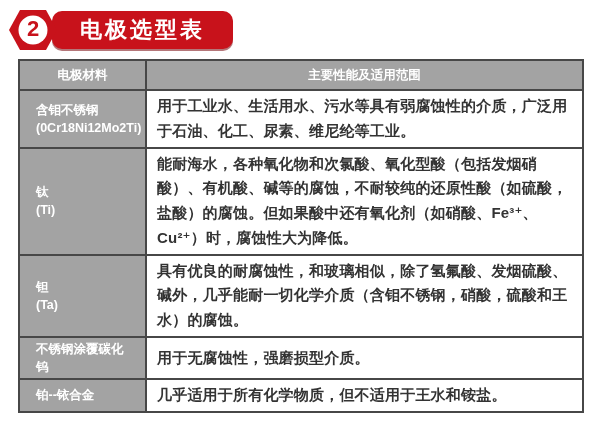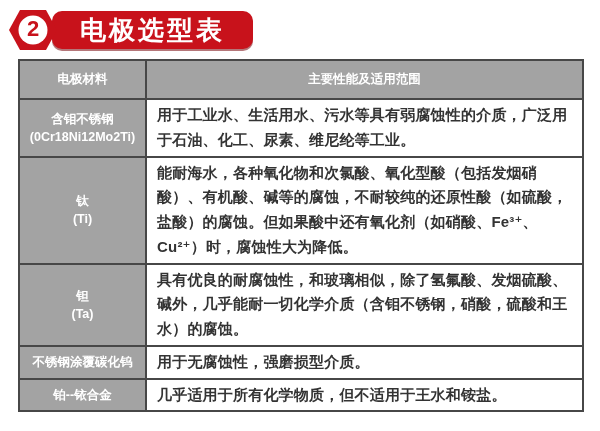--- a/index.html
+++ b/index.html
@@ -14,41 +14,41 @@
   .badge svg { display: block; width: 50px; height: 46px; }
   .badge-num {
     position: absolute; top: 50%; left: 50%; transform: translate(-50%, -54%);
     color: #c8121b; font-size: 22px; font-weight: bold; line-height: 1;
   }
   .banner {
     margin-left: -6px; z-index: 1;
     min-width: 176px; height: 38px; padding: 0 28px;
     background: #c8121b; border-radius: 10px;
     box-shadow: 0 2px 0 rgba(120, 8, 12, 0.55);
-    color: #ffffff; font-size: 26px; font-weight: bold; letter-spacing: 3px;
+    color: #ffffff; font-size: 22px; font-weight: bold; letter-spacing: 3px;
     display: flex; align-items: center; justify-content: center;
   }
 
   
   table.sel {
     position: absolute; left: 18px; top: 59px;
     width: 566px; border-collapse: collapse; table-layout: fixed;
     background: #ffffff;
   }
   table.sel col.c1 { width: 127px; }
   table.sel th, table.sel td { border: 2px solid #474747; }
-  table.sel thead tr { height: 39px; padding-left: 16px; }
+  table.sel thead tr { height: 30px; padding-left: 16px; }
   table.sel th {
     background: #a3a3a3; color: #ffffff;
     font-size: 12.5px; font-weight: bold; text-align: center; vertical-align: middle;
   }
   td.mat {
     background: #a3a3a3; color: #ffffff;
-    font-size: 12.5px; font-weight: bold; text-align: center; vertical-align: middle;
-    line-height: 1.45; padding: 2px 4px;
+    font-size: 12.5px; font-weight: bold; text-align: left; vertical-align: middle;
+    line-height: 1.45; padding: 2px 16px;
   }
   td.desc {
     color: #333333; font-size: 15px; font-weight: bold;
     line-height: 1.65; vertical-align: middle; padding: 3px 9px 3px 10px;
     letter-spacing: 0.2px;
   }
   tr.r1 { height: 56px; }
   tr.r2 { height: 46px; }
   tr.r3 { height: 67px; }
   tr.r4 { height: 73px; }

